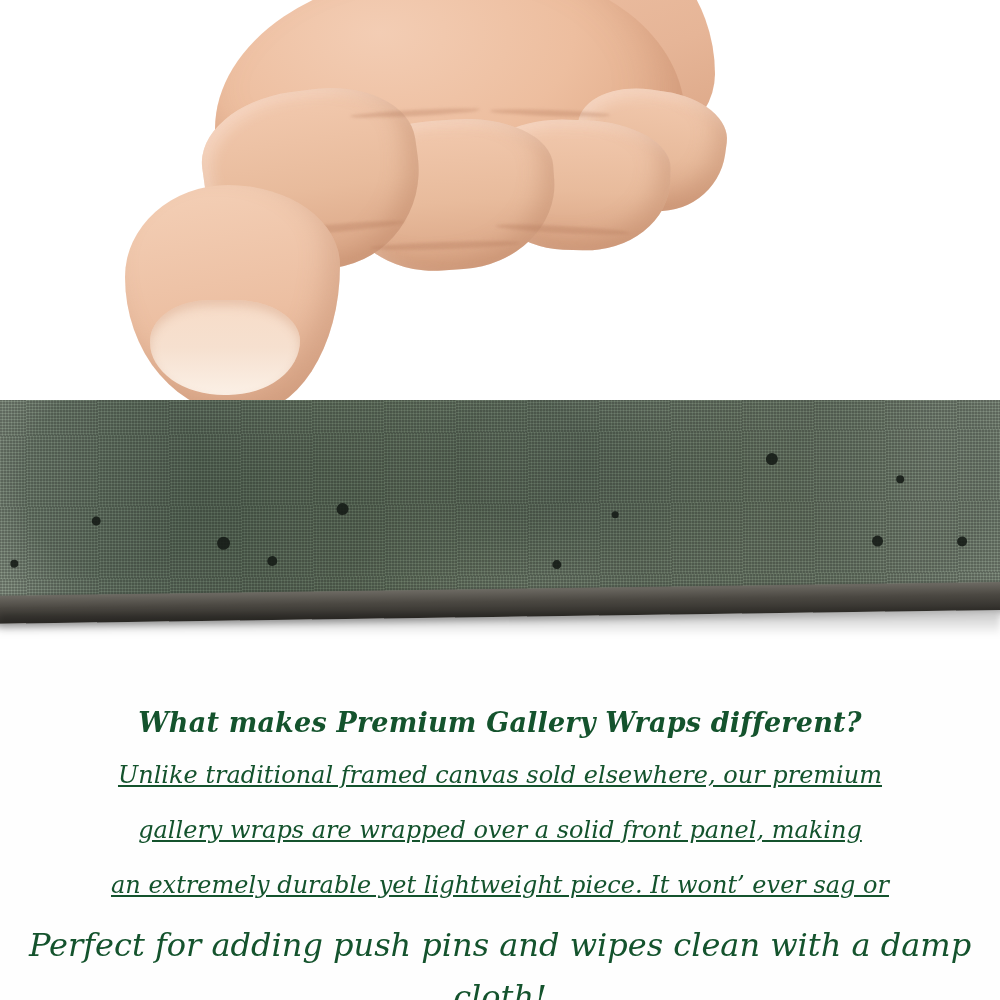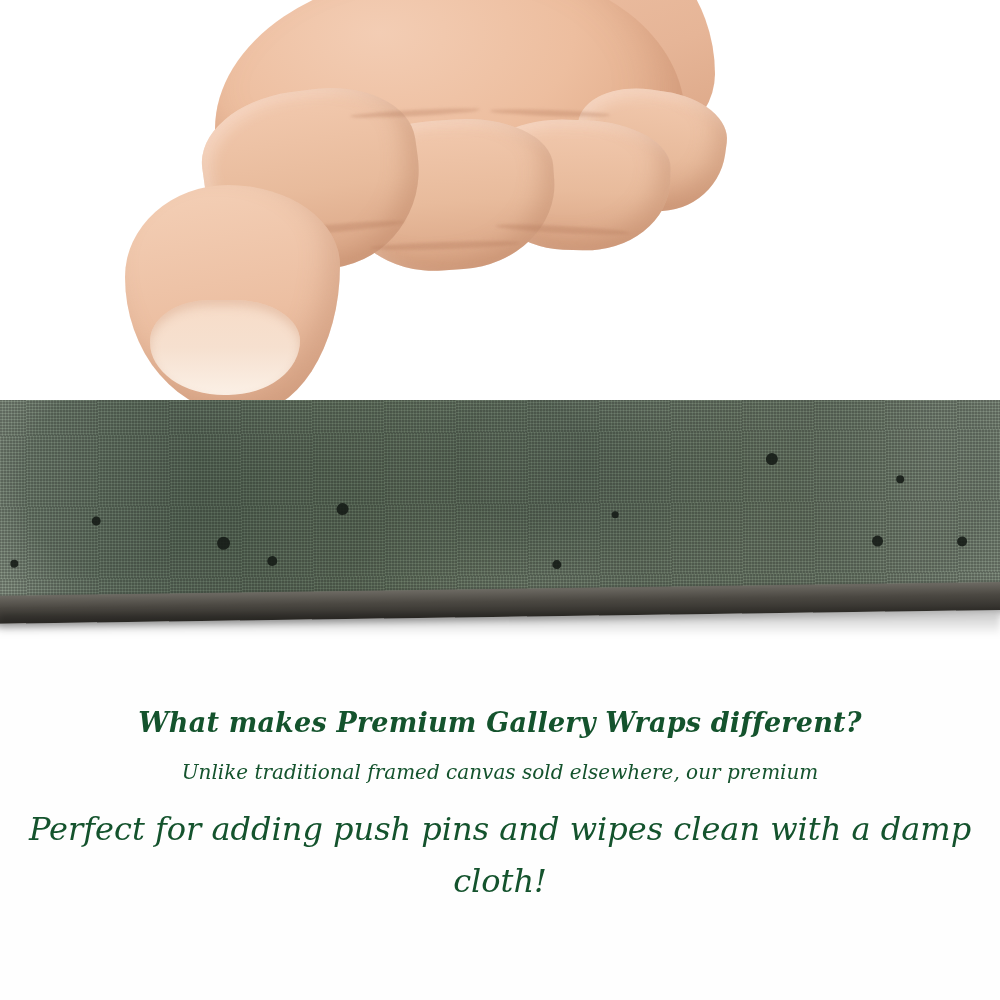--- a/index.html
+++ b/index.html
@@ -176,23 +176,24 @@
     font-style: italic;
   }
   .caption .headline {
     font-size: 27px;
     font-weight: bold;
     letter-spacing: 0.2px;
     margin: 0 0 9px 0;
     line-height: 1.25;
   }
   .caption .body-line {
-    font-size: 20px;
+    font-size: 24px;
     line-height: 1.62;
     margin: 16px;
+    text-decoration: underline;
   }
   .caption .last-line {
     font-size: 32px;
     line-height: 1.62;
     margin: 6px 0 0 0;
   }
 </style>
 </head>
 <body>
 
@@ -232,16 +233,18 @@
         <div class="speck" style="left:18px; top:160px; width:8px; height:8px;"></div>
       </div>
       <div class="canvas-back"></div>
     </div>
     <div class="strip-shadow"></div>
   </div>
 
   <div class="caption">
     <p class="headline">What makes Premium Gallery Wraps different?</p>
     <p class="body-line">Unlike traditional framed canvas sold elsewhere, our premium</p>
+    <p class="body-line">gallery wraps are wrapped over a solid front panel, making</p>
+    <p class="body-line">an extremely durable yet lightweight piece. It wont’ ever sag or</p>
     <p class="last-line">Perfect for adding push pins and wipes clean with a damp cloth!</p>
   </div>
 
 </div>
 
 </body></html>

